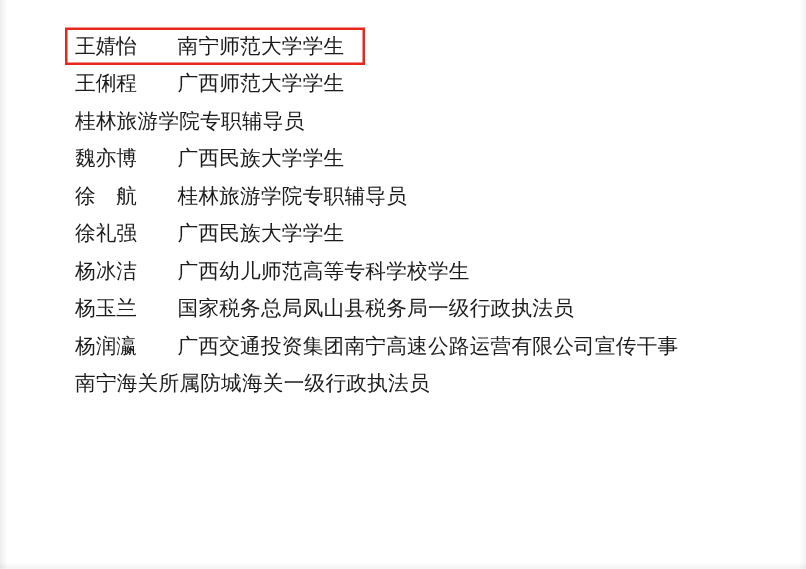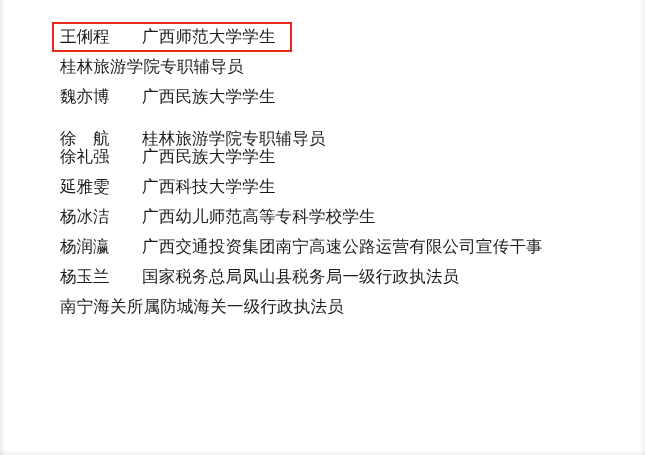--- a/index.html
+++ b/index.html
@@ -37,21 +37,20 @@
   .entry .name {
     width: 82px;
     flex: 0 0 82px;
     font-size: 16.5px;
     color: #1b1b1b;
     letter-spacing: 0px;
     white-space: nowrap;
   }
   .entry .name.spaced {
     letter-spacing: 0;
-    margin-top: 12px;
   }
   .entry .affil {
     font-size: 16.5px;
     color: #1b1b1b;
     white-space: nowrap;
     letter-spacing: 0.2px;
   }
   
   .entry.highlighted {
     position: relative;
@@ -94,20 +93,24 @@
     pointer-events: none;
   }
 </style>
 </head>
 <body>
 
 <div id="page">
 
   <div class="name-list">
 
+    <div class="entry highlighted">
+      <span class="name">王婧怡</span>
+      <span class="affil">南宁师范大学学生</span>
+    </div>
 
     <div class="entry">
       <span class="name">王俐程</span>
       <span class="affil">广西师范大学学生</span>
     </div>
 
     <div class="entry">
       <span class="affil">桂林旅游学院专职辅导员</span>
     </div>
 
@@ -120,38 +123,34 @@
     <div class="entry">
       <span class="name spaced">徐　航</span>
       <span class="affil">桂林旅游学院专职辅导员</span>
     </div>
 
     <div class="entry">
       <span class="name">徐礼强</span>
       <span class="affil">广西民族大学学生</span>
     </div>
 
-    <div class="entry">
-      <span class="name">延雅雯</span>
-      <span class="affil">广西科技大学学生</span>
-    </div>
 
     <div class="entry">
       <span class="name">杨冰洁</span>
       <span class="affil">广西幼儿师范高等专科学校学生</span>
     </div>
 
     <div class="entry">
-      <span class="name">杨润瀛</span>
-      <span class="affil">广西交通投资集团南宁高速公路运营有限公司宣传干事</span>
+      <span class="name">杨玉兰</span>
+      <span class="affil">国家税务总局凤山县税务局一级行政执法员</span>
     </div>
 
     <div class="entry">
-      <span class="name">杨玉兰</span>
-      <span class="affil">国家税务总局凤山县税务局一级行政执法员</span>
+      <span class="name">杨润瀛</span>
+      <span class="affil">广西交通投资集团南宁高速公路运营有限公司宣传干事</span>
     </div>
 
     <div class="entry">
       <span class="affil">南宁海关所属防城海关一级行政执法员</span>
     </div>
 
 
   </div>
 
   <div class="highlight-box"></div>

